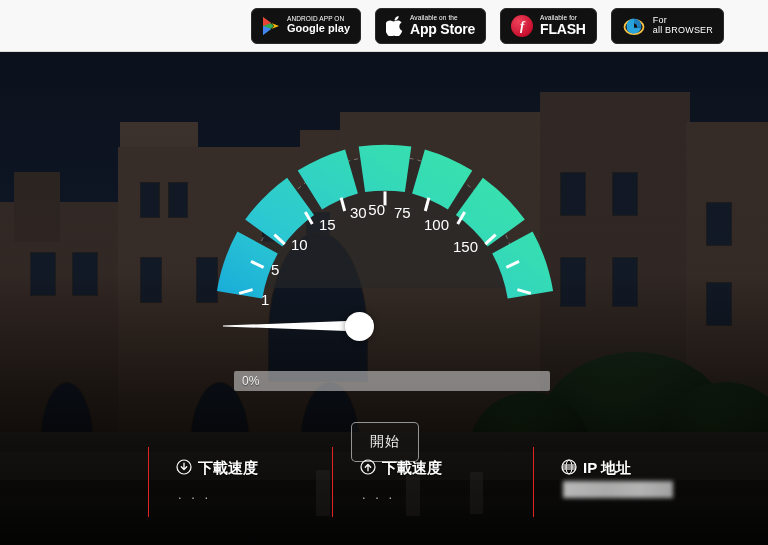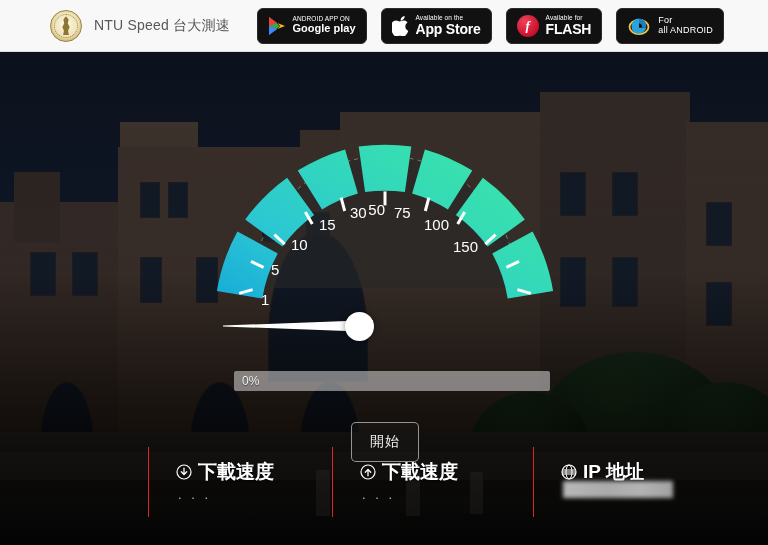--- a/index.html
+++ b/index.html
@@ -164,22 +164,22 @@
 
   
   .stats { position:absolute; left:0; top:393px; width:768px; height:100px; z-index:22; }
   .stat { position:absolute; top:0; height:100px; }
   .stat-rule {
     position:absolute; left:0; top:2px; width:1px; height:70px;
     background:#e02424;
   }
   .stat-head {
     position:absolute; left:28px; top:14px;
-    display:flex; align-items:center; color:#ffffff;
-    font-size:19px; white-space:nowrap; font-weight:bold;
+    display:flex; color:#ffffff;
+    font-size:15px; white-space:nowrap; font-weight:bold;
     text-shadow:0 1px 2px rgba(0,0,0,.8);
   }
   .stat-ico {
     width:16px; height:16px; margin-right:6px; flex:none;
     display:flex; align-items:center; justify-content:center;
   }
   .stat-val {
     position:absolute; left:30px; top:42px;
     color:#b9b9b9; font-size:13px; letter-spacing:3px;
     text-shadow:0 1px 2px rgba(0,0,0,.8);
@@ -193,24 +193,20 @@
   .stat-dl { left:148px; width:184px; }
   .stat-ul { left:332px; width:181px; }
   .stat-ip { left:533px; width:255px; }
 </style>
 </head>
 <body>
 
 <div class="page">
 
   <div class="header">
-    <div class="brand">
-      <div class="ntu-logo"></div>
-      <div class="brand-title">NTU Speed 台大測速</div>
-    </div>
 
     <div class="badges">
 
       <div class="badge">
         <span class="badge-ico">
           <svg width="18" height="20" viewBox="0 0 18 20">
             <path d="M1 1 L12 10 L1 19 Z" fill="#34a853"></path>
             <path d="M1 1 L12 10 L1 19 Z" fill="none"></path>
             <path d="M1 1 L9.3 7 L1 10 Z" fill="#ea4335"></path>
             <path d="M1 19 L9.3 13 L1 10 Z" fill="#4285f4"></path>
@@ -250,21 +246,21 @@
         <span class="badge-ico">
           <svg width="24" height="24" viewBox="0 0 24 24">
             <ellipse cx="12" cy="13" rx="9.5" ry="7" fill="none" stroke="#f6c344" stroke-width="1.8"></ellipse>
             <path d="M12 4.5a7.5 7.5 0 1 0 7.3 9.2H12V4.5z" fill="#29a3dc"></path>
             <path d="M12 4.5a7.5 7.5 0 0 1 7.3 9.2h-4.2A4.3 4.3 0 0 0 12 9.2V4.5z" fill="#1d7fbe"></path>
             <path d="M4.7 13.7h6.6c.4 2.2 2.2 3.7 4.4 3.4-1 1.4-2.7 2.3-4.6 2.3a5.9 5.9 0 0 1-6.4-5.7z" fill="#29a3dc"></path>
           </svg>
         </span>
         <span class="badge-txt">
           <span class="badge-line">For</span>
-          <span class="badge-line">all ANDROID</span>
+          <span class="badge-line">all BROWSER</span>
         </span>
       </div>
 
     </div>
   </div>
 
   <div class="bg">
     <div class="sky"></div>
 
     <div class="bld b1"></div>

